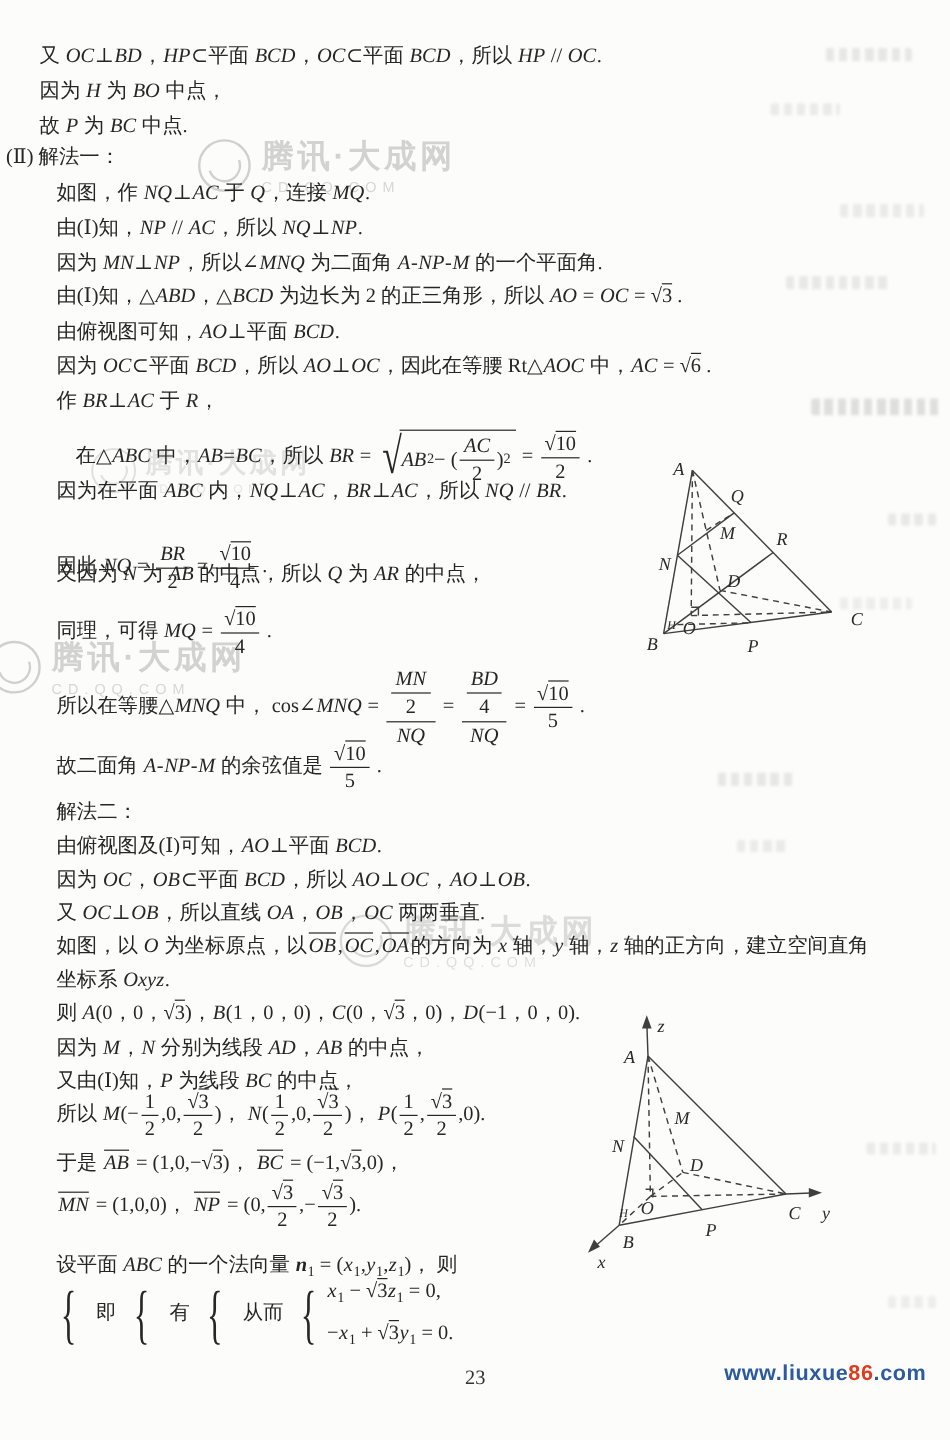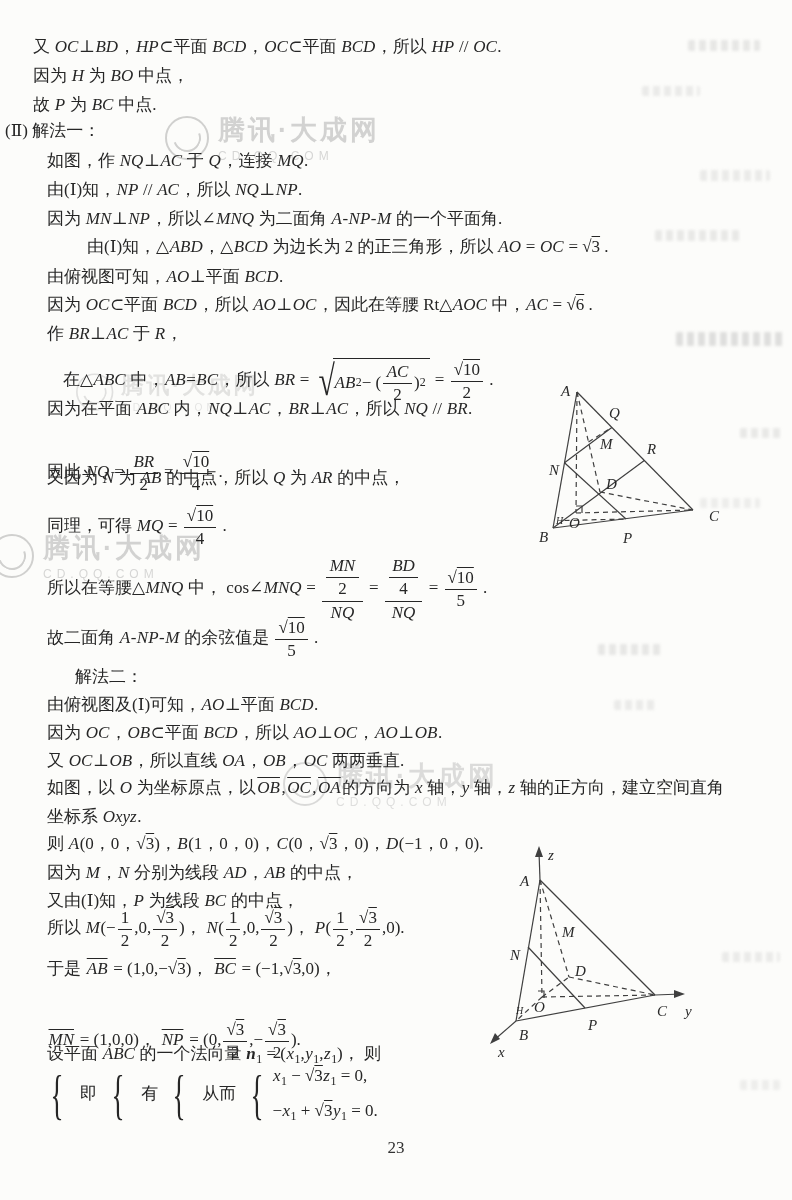--- a/index.html
+++ b/index.html
@@ -92,21 +92,21 @@
   <div class="bleed" style="left:740px;top:1080px;width:40px;height:10px;opacity:.15;"></div>
 
   <div id="lines">
       <div class="line" style="left: 33px; top: 36px;">又 <i>OC</i>⊥<i>BD</i>，<i>HP</i>⊂平面 <i>BCD</i>，<i>OC</i>⊂平面 <i>BCD</i>，所以 <i>HP</i> // <i>OC</i>.</div>
       <div class="line" style="left: 33px; top: 65px;">因为 <i>H</i> 为 <i>BO</i> 中点，</div>
       <div class="line" style="left: 33px; top: 94px;">故 <i>P</i> 为 <i>BC</i> 中点.</div>
       <div class="line" style="left: 5px; top: 120px;">(Ⅱ) 解法一：</div>
       <div class="line" style="left: 47px; top: 150px;">如图，作 <i>NQ</i>⊥<i>AC</i> 于 <i>Q</i>，连接 <i>MQ</i>.</div>
       <div class="line" style="left: 47px; top: 179px;">由(Ⅰ)知，<i>NP</i> // <i>AC</i>，所以 <i>NQ</i>⊥<i>NP</i>.</div>
       <div class="line" style="left: 47px; top: 208px;">因为 <i>MN</i>⊥<i>NP</i>，所以∠<i>MNQ</i> 为二面角 <i>A</i>-<i>NP</i>-<i>M</i> 的一个平面角.</div>
-      <div class="line" style="left: 47px; top: 236px; margin-left: 40px;">由(Ⅰ)知，△<i>ABD</i>，△<i>BCD</i> 为边长为 2 的正三角形，所以 <i>AO</i> = <i>OC</i> = √<span class="ov2">3</span> .</div>
+      <div class="line" style="left: 47px; top: 236px;">由(Ⅰ)知，△<i>ABD</i>，△<i>BCD</i> 为边长为 2 的正三角形，所以 <i>AO</i> = <i>OC</i> = √<span class="ov2">3</span> .</div>
       <div class="line" style="left: 47px; top: 266px;">由俯视图可知，<i>AO</i>⊥平面 <i>BCD</i>.</div>
       <div class="line" style="left: 47px; top: 294px;">因为 <i>OC</i>⊂平面 <i>BCD</i>，所以 <i>AO</i>⊥<i>OC</i>，因此在等腰 Rt△<i>AOC</i> 中，<i>AC</i> = √<span class="ov2">6</span> .</div>
       <div class="line" style="left: 47px; top: 323px;">作 <i>BR</i>⊥<i>AC</i> 于 <i>R</i>，</div>
       <div class="line" style="left: 47px; top: 358px; margin-left: 16px;">在△<i>ABC</i> 中，<i>AB</i>=<i>BC</i>，所以 <i>BR</i> = <span class="rad">
           <span class="rsign lg">√</span>
           <span class="ov"><i>AB</i><sup>2</sup> − (<span class="frac">
               <span class="num"><i>AC</i></span>
               <span class="den">2</span>
             </span>)<sup>2</sup></span>
         </span> = <span class="frac">
@@ -139,21 +139,21 @@
             </span></span>
           <span class="den"><i>NQ</i></span>
         </span> = <span class="frac">
           <span class="num">√<span class="ov2">10</span></span>
           <span class="den">5</span>
         </span> .</div>
       <div class="line" style="left: 47px; top: 618px;">故二面角 <i>A</i>-<i>NP</i>-<i>M</i> 的余弦值是 <span class="frac">
           <span class="num">√<span class="ov2">10</span></span>
           <span class="den">5</span>
         </span> .</div>
-      <div class="line" style="left: 47px; top: 666px; margin-left: 28px;">解法二：</div>
+      <div class="line" style="left: 47px; top: 666px;">解法二：</div>
       <div class="line" style="left: 47px; top: 694px;">由俯视图及(Ⅰ)可知，<i>AO</i>⊥平面 <i>BCD</i>.</div>
       <div class="line" style="left: 47px; top: 722px;">因为 <i>OC</i>，<i>OB</i>⊂平面 <i>BCD</i>，所以 <i>AO</i>⊥<i>OC</i>，<i>AO</i>⊥<i>OB</i>.</div>
       <div class="line" style="left: 47px; top: 750px;">又 <i>OC</i>⊥<i>OB</i>，所以直线 <i>OA</i>，<i>OB</i>，<i>OC</i> 两两垂直.</div>
       <div class="line" style="left: 47px; top: 777px;">如图，以 <i>O</i> 为坐标原点，以<span class="vec"><i>OB</i></span>,<span class="vec"><i>OC</i></span>,<span class="vec"><i>OA</i></span>的方向为 <i>x</i> 轴，<i>y</i> 轴，<i>z</i> 轴的正方向，建立空间直角</div>
       <div class="line" style="left: 47px; top: 806px; text-align: center;">坐标系 <i>Oxyz</i>.</div>
       <div class="line" style="left: 47px; top: 833px;">则 <i>A</i>(0，0，√<span class="ov2">3</span>)，<i>B</i>(1，0，0)，<i>C</i>(0，√<span class="ov2">3</span>，0)，<i>D</i>(−1，0，0).</div>
       <div class="line" style="left: 47px; top: 862px;">因为 <i>M</i>，<i>N</i> 分别为线段 <i>AD</i>，<i>AB</i> 的中点，</div>
       <div class="line" style="left: 47px; top: 890px;">又由(Ⅰ)知，<i>P</i> 为线段 <i>BC</i> 的中点，</div>
       <div class="line" style="left: 47px; top: 908px;">所以 <i>M</i>(−<span class="frac">
           <span class="num">1</span>
@@ -168,21 +168,21 @@
           <span class="num">√<span class="ov2">3</span></span>
           <span class="den">2</span>
         </span>)， <i>P</i>(<span class="frac">
           <span class="num">1</span>
           <span class="den">2</span>
         </span>,<span class="frac">
           <span class="num">√<span class="ov2">3</span></span>
           <span class="den">2</span>
         </span>,0).</div>
       <div class="line" style="left: 47px; top: 958px;">于是 <span class="vec"><i>AB</i></span> = (1,0,−√<span class="ov2">3</span>)， <span class="vec"><i>BC</i></span> = (−1,√<span class="ov2">3</span>,0)，</div>
-      <div class="line" style="left: 47px; top: 984px; margin-top: 36px;"><span class="vec"><i>MN</i></span> = (1,0,0)， <span class="vec"><i>NP</i></span> = (0,<span class="frac">
+      <div class="line" style="left: 47px; top: 984px;"><span class="vec"><i>MN</i></span> = (1,0,0)， <span class="vec"><i>NP</i></span> = (0,<span class="frac">
           <span class="num">√<span class="ov2">3</span></span>
           <span class="den">2</span>
         </span>,−<span class="frac">
           <span class="num">√<span class="ov2">3</span></span>
           <span class="den">2</span>
         </span>).</div>
       <div class="line" style="left: 47px; top: 1043px;">设平面 <i>ABC</i> 的一个法向量 <b><i>n</i></b><sub>1</sub> = (<i>x</i><sub>1</sub>,<i>y</i><sub>1</sub>,<i>z</i><sub>1</sub>)， 则</div>
       <div class="line" style="left: 42px; top: 1065px;"><span class="cases">
           <span class="brace">{</span>
         </span><span class="conn">即</span><span class="cases">
@@ -268,15 +268,16 @@
       <text x="181" y="174">C</text>
       <text x="209" y="174">y</text>
       <text x="43" y="198">B</text>
       <text x="112" y="188">P</text>
       <text x="22" y="215">x</text>
     </g>
   </svg>
 
   <div class="pageno" style="top:1138px;">23</div>
   <div class="lx" style="left:560px;top:1134px;width:212px;">
+    <span class="lx-url"><span>www.liuxue</span><span class="red">86</span><span>.com</span></span>
   </div>
 
 </div>
 
 </body></html>

